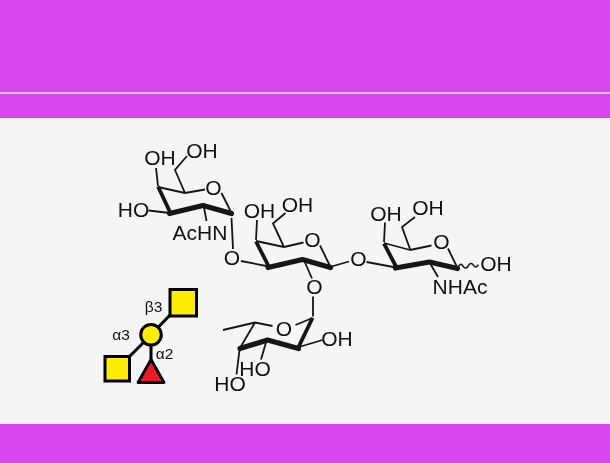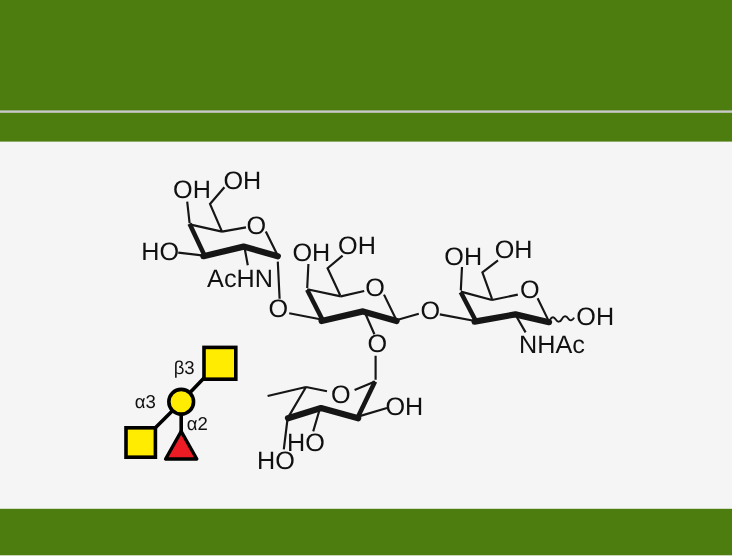--- a/index.html
+++ b/index.html
@@ -1,17 +1,17 @@
 <!DOCTYPE html>
 <html><head>
 <meta charset="utf-8">
 <style>
   html,body{margin:0;padding:0;background:#ffffff;}
   .stage{
-    position:relative;width:610px;height:463px;background:#4d7c0f;
+    position:relative;width:610px;height:463px;background:#d946ef;
     overflow:hidden;font-family:"Liberation Sans",sans-serif;
   }
   .divider{
     position:absolute;left:0;top:92px;width:610px;height:2px;
     background:#c9c9c9;
   }
   .panel{
     position:absolute;left:0;top:118px;width:610px;height:306px;
     background:#f5f5f5;
   }

